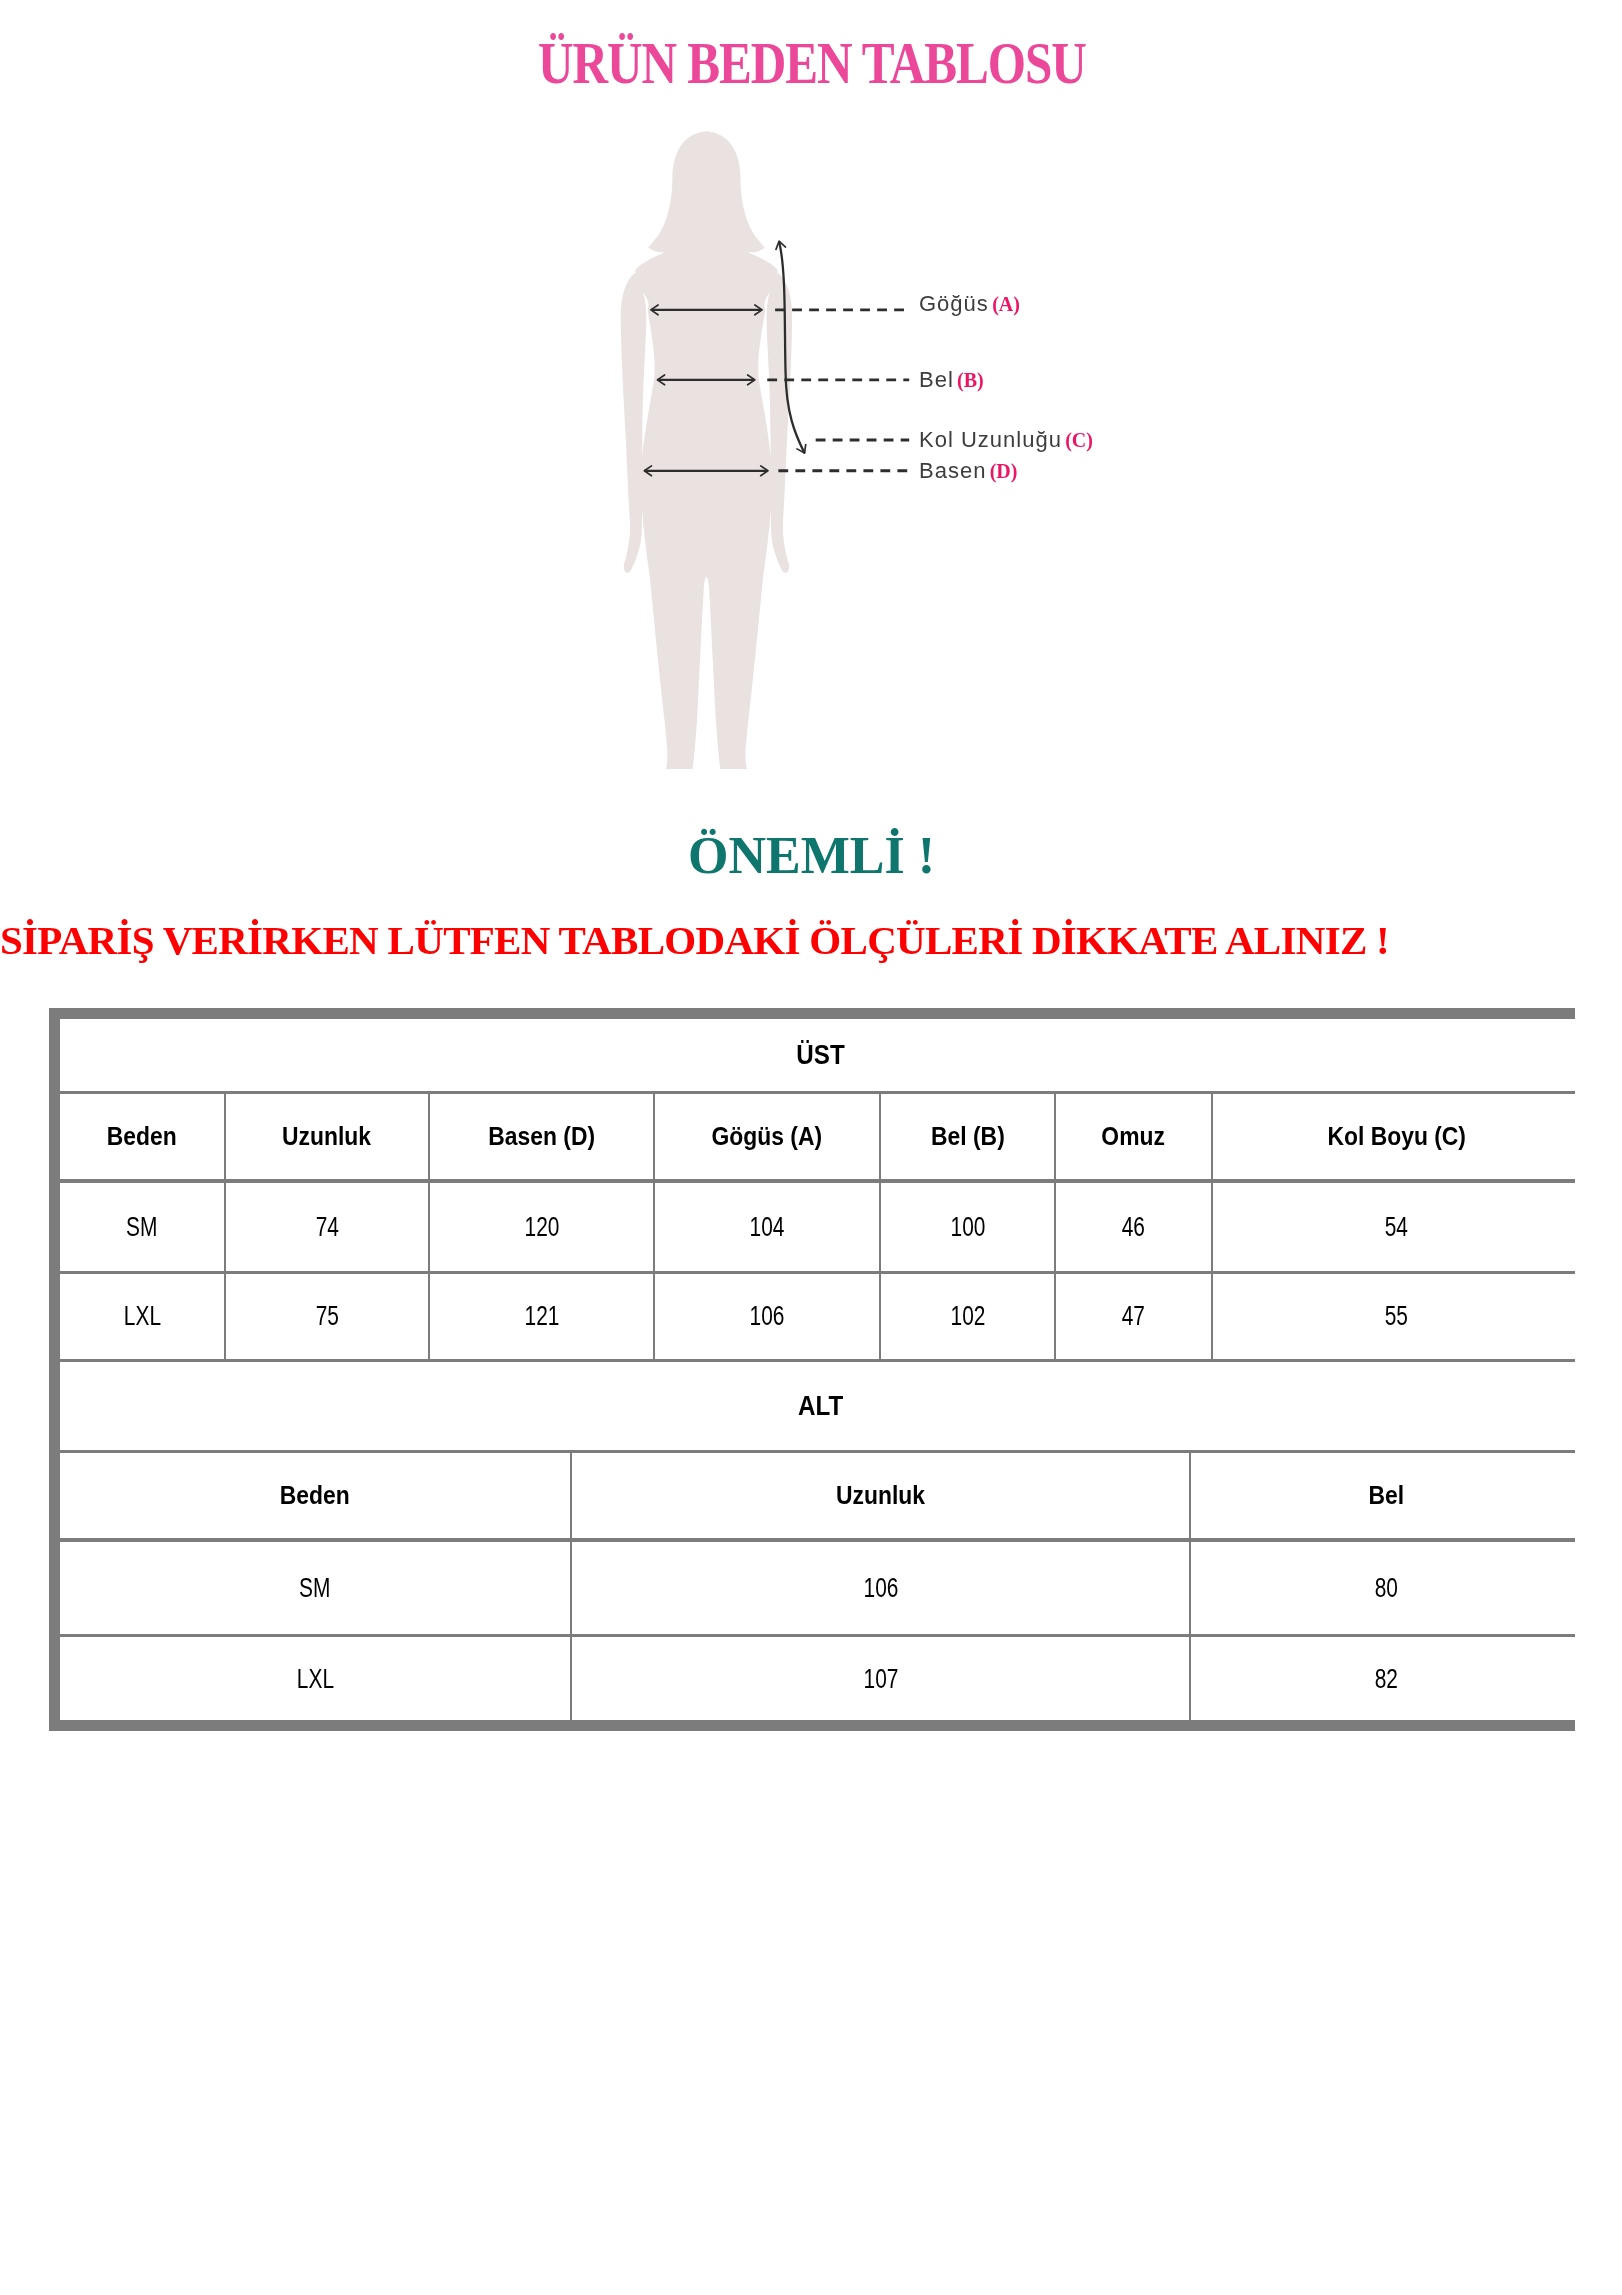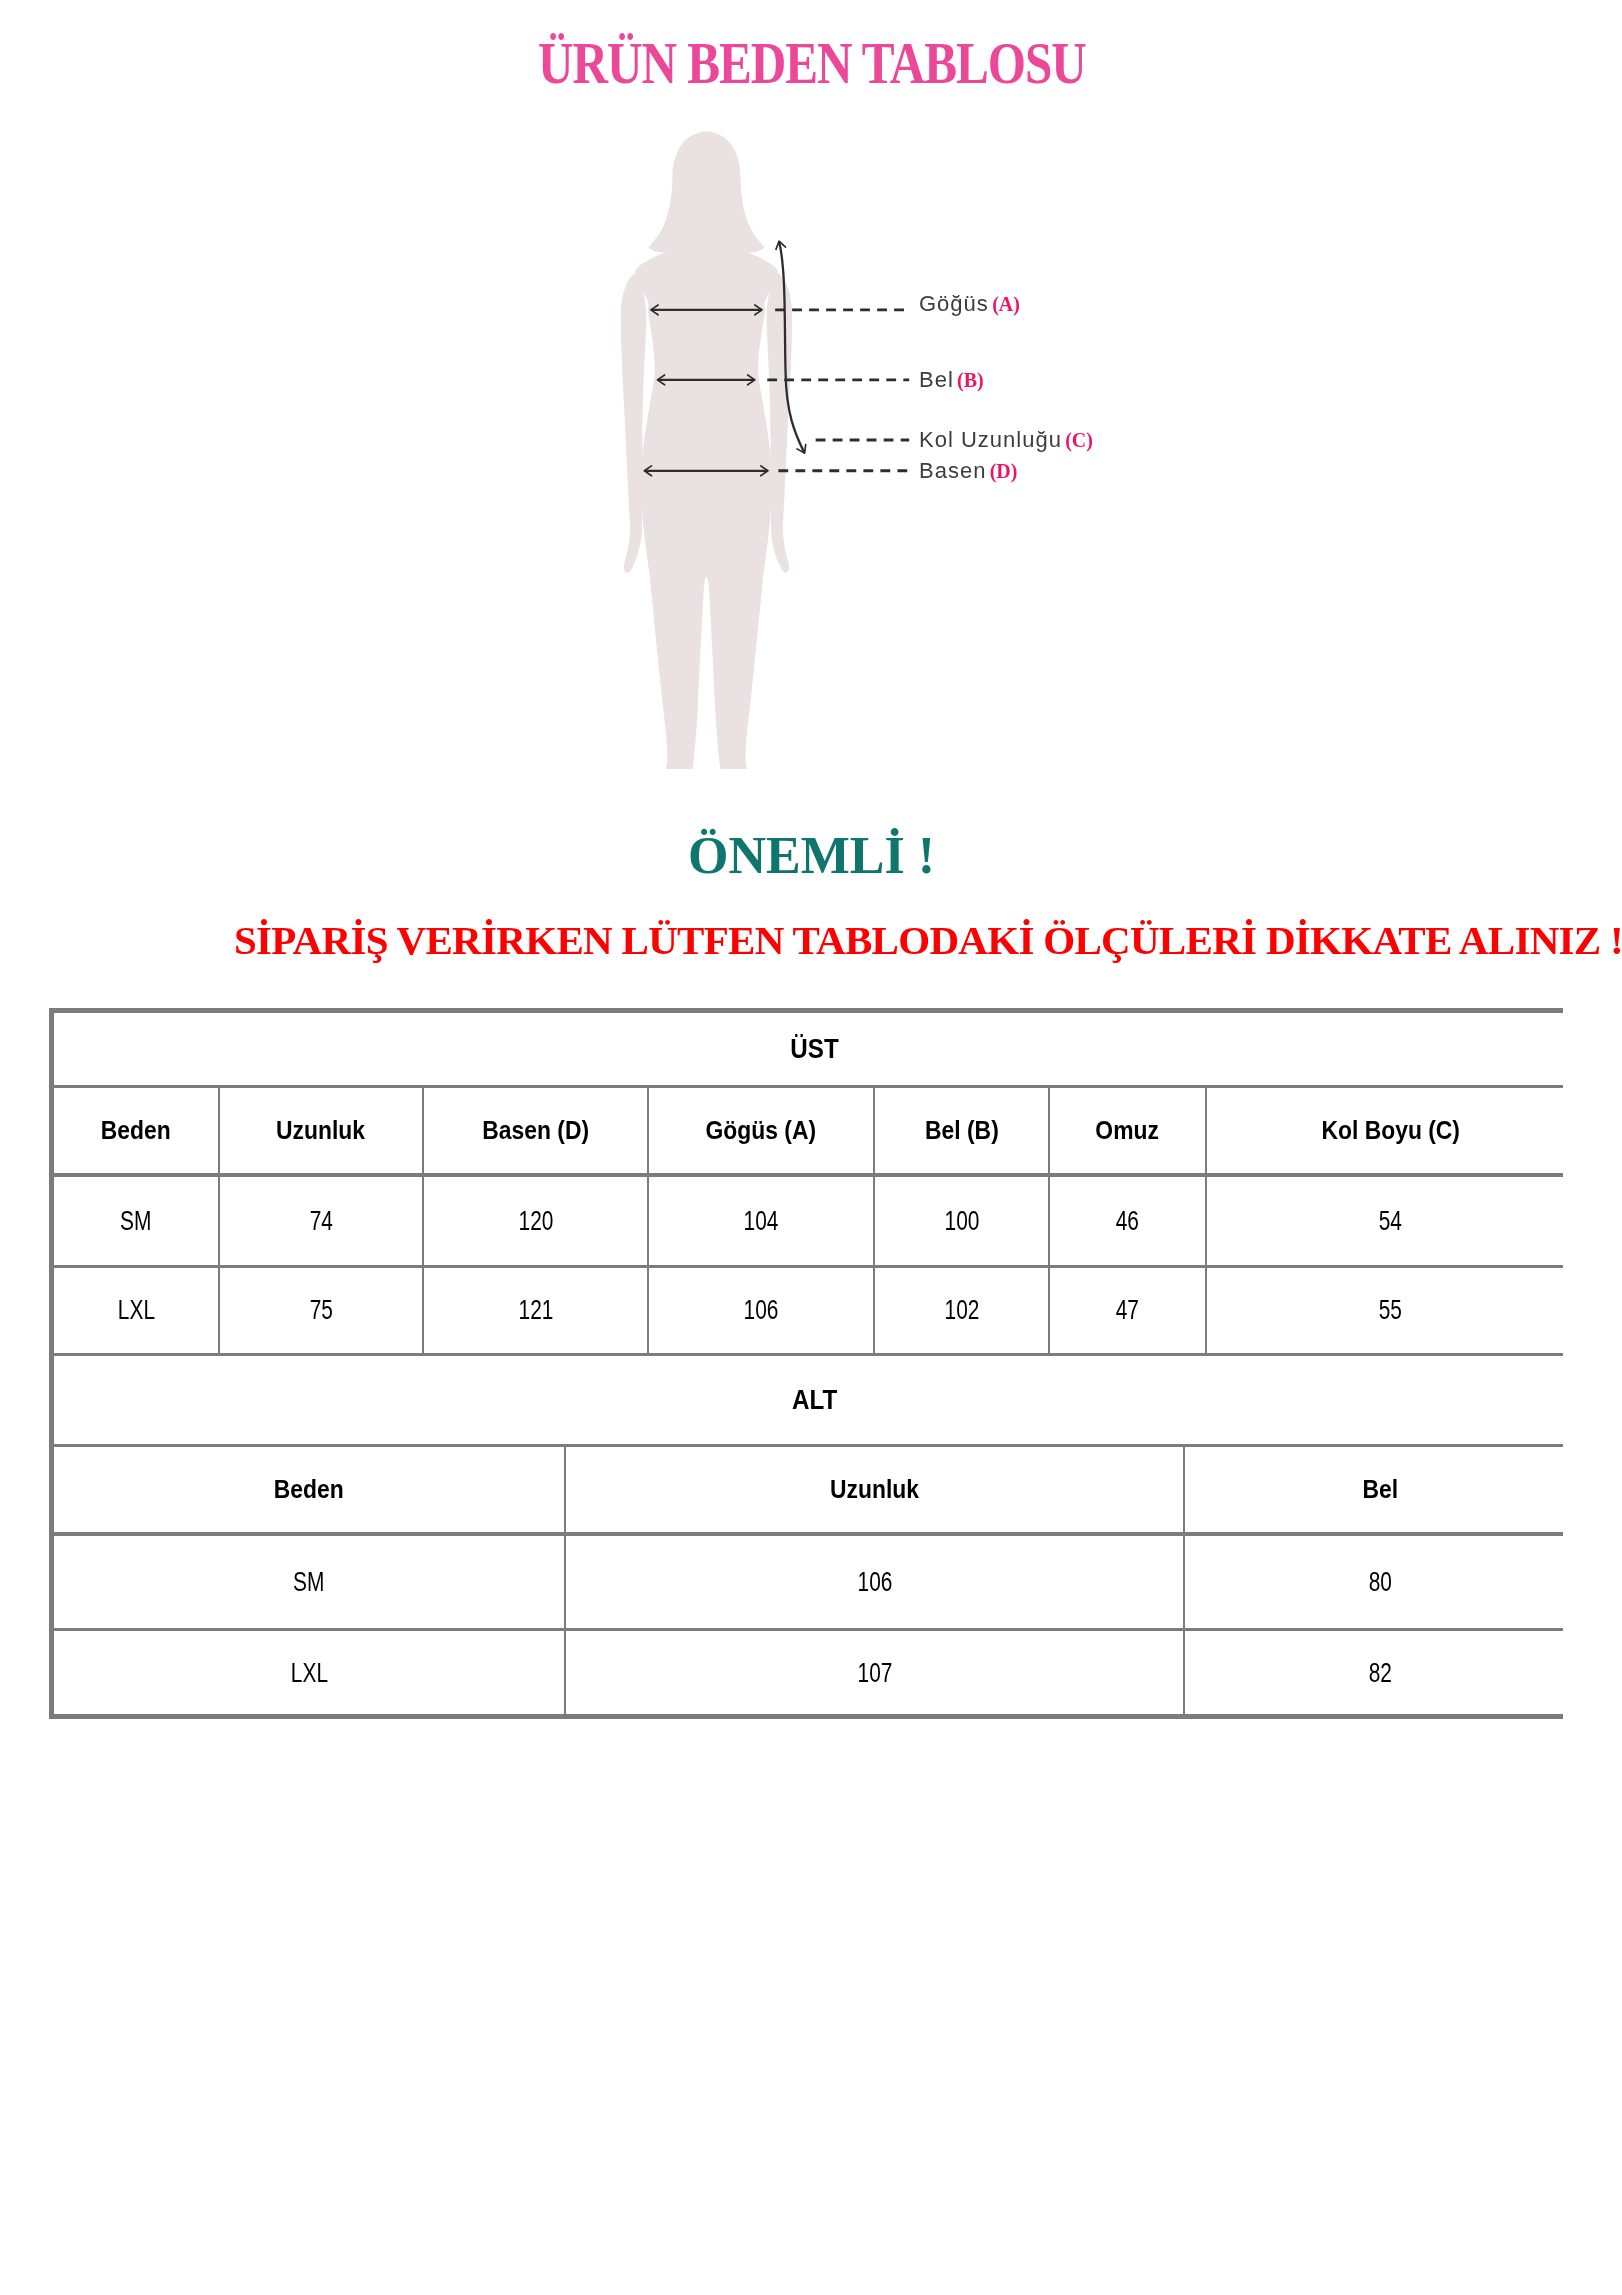--- a/index.html
+++ b/index.html
@@ -19,27 +19,27 @@
 
   .mlabel{position:absolute;left:919px;height:29px;line-height:29px;white-space:nowrap;
           font-size:22px;font-weight:400;color:#3d3d3d;letter-spacing:1px;}
   .mcode{font-family:"Liberation Serif",serif;font-weight:700;font-size:20px;
          color:#ee1464;margin-left:3.3px;letter-spacing:0;}
   #label-gogus{top:289px;} #label-bel{top:365px;} #label-kol{top:425px;} #label-basen{top:456px;}
 
   
   #warn-title{position:absolute;top:826px;left:0;width:100%;text-align:center;
               font-family:"Liberation Serif",serif;font-weight:700;font-size:52px;color:#0f766e;}
-  #warn-sub{position:absolute;top:916px;left:0;width:100%;text-align:right;
+  #warn-sub{position:absolute;top:916px;left:0;width:100%;text-align:left;
             font-family:"Liberation Serif",serif;font-weight:700;font-size:41px;color:#fe0000;
             letter-spacing:-0.7px;}
 
   
   #sizes{position:absolute;left:49px;top:1008px;width:1504px;background:#7c7c7c;
-         padding:5px;display:grid;
+         padding:11px;display:grid;
          grid-template-columns:164px 202px 140px 81px 224px 173px 133px 19.6px 368px;
          grid-template-rows:72px 85px 88px 85px 88px 85px 92px 83px;
          column-gap:2px;row-gap:3.3px;}
   .cell{background:#ffffff;display:flex;align-items:center;justify-content:center;overflow:hidden;}
   .sec{font-weight:700;font-size:27.5px;}
   .hdr{font-weight:700;font-size:26px;}
   .val{font-weight:400;font-size:27.5px;}
   .sec>span,.hdr>span{display:inline-block;transform:scaleX(0.88);white-space:nowrap;}
   .val>span{display:inline-block;transform:scaleX(0.76);white-space:nowrap;}
 </style>

